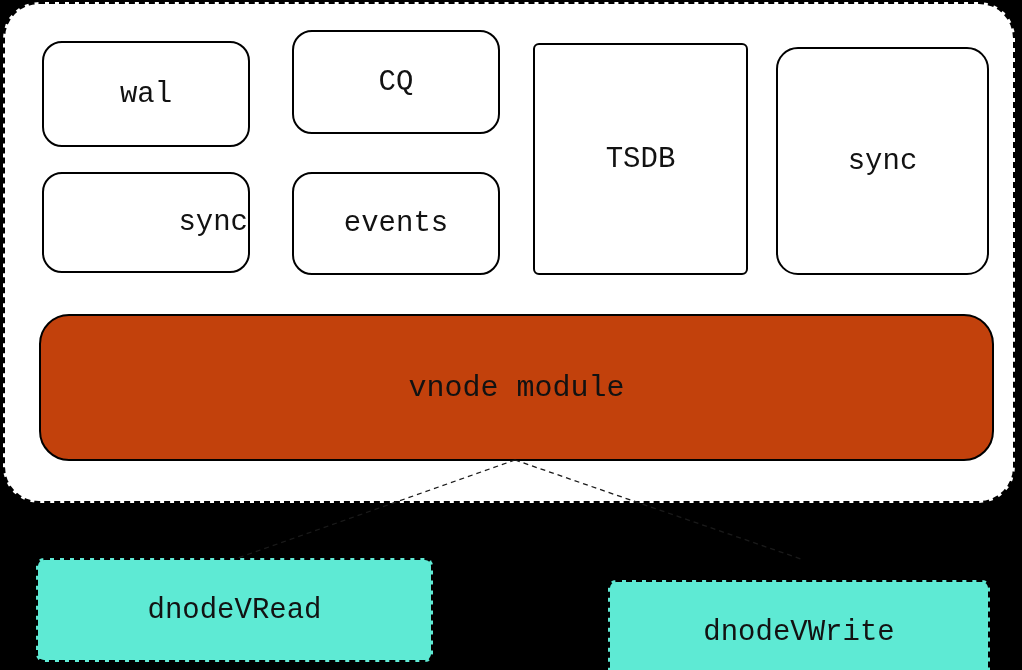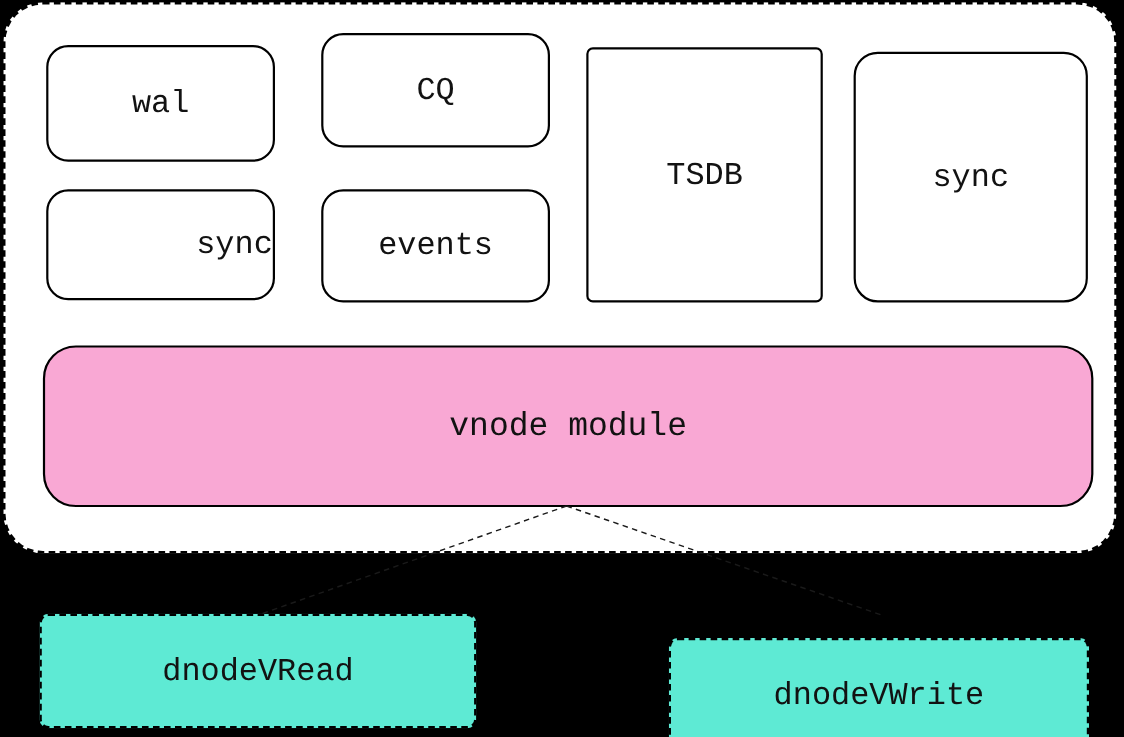--- a/index.html
+++ b/index.html
@@ -47,21 +47,21 @@
   .b-cq     { left: 287px; top: 26px;  width: 208px; height: 104px; }
   .b-tsdb   { left: 528px; top: 39px;  width: 215px; height: 232px; border-radius: 6px; }
   .b-query  { left: 771px; top: 43px;  width: 213px; height: 228px; border-radius: 22px; }
   .b-sync   { left: 37px;  top: 168px; width: 208px; height: 101px; justify-content: flex-end; }
   .b-events { left: 287px; top: 168px; width: 208px; height: 103px; }
   .b-vnode {
     left: 34px;
     top: 310px;
     width: 955px;
     height: 147px;
-    background: #f9a8d4;
+    background: #c2410c;
     border-radius: 30px;
     font-size: 30px;
   }
   
   .connectors {
     position: absolute;
     left: 0;
     top: 0;
     width: 1022px;
     height: 670px;

